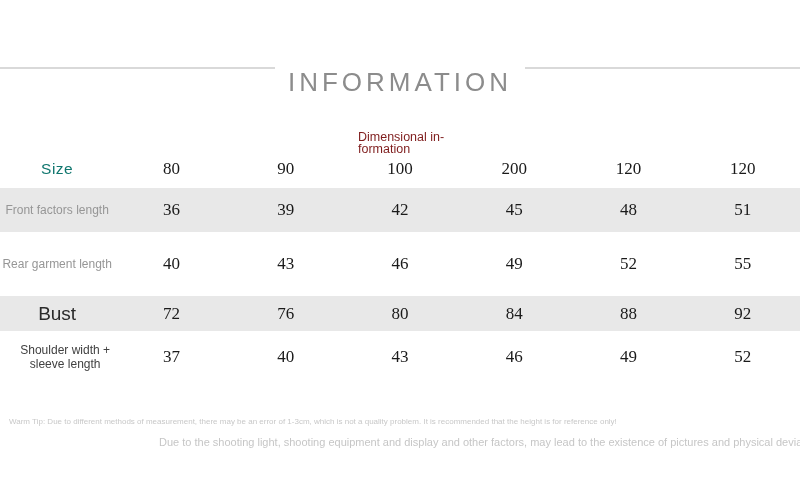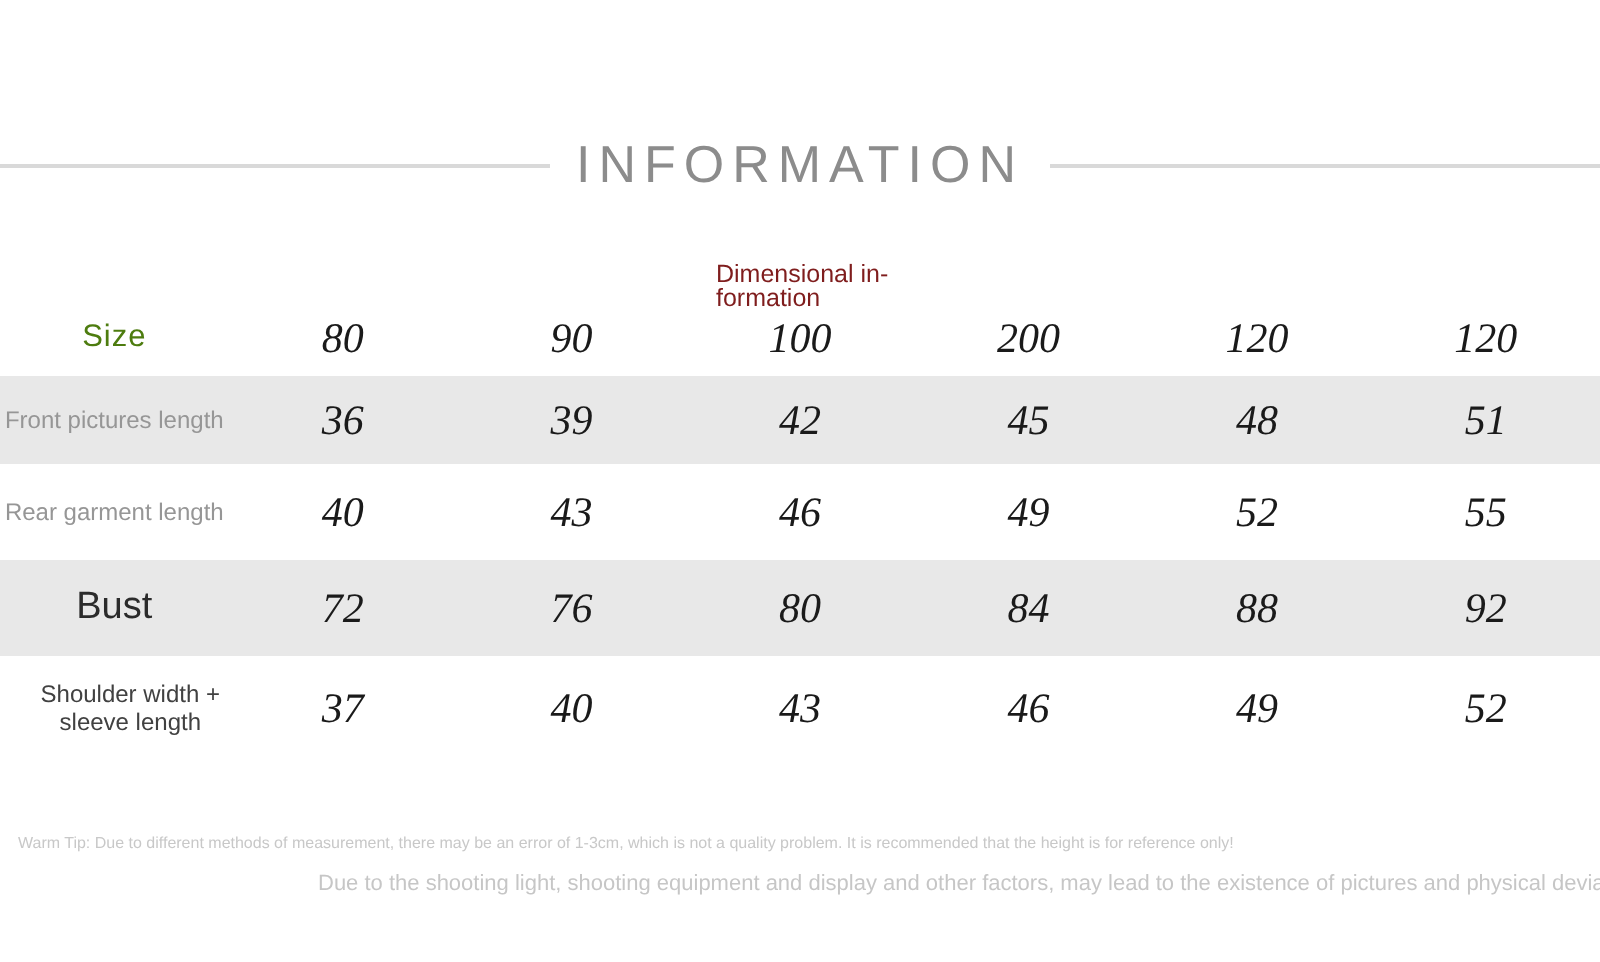--- a/index.html
+++ b/index.html
@@ -10,21 +10,21 @@
     background: #ffffff;
     overflow: hidden;
     font-family: "Liberation Sans", sans-serif;
   }
 
   
   .title-row {
     position: absolute;
     left: 0; right: 0; top: 67px;
     display: flex;
-    align-items: center;
+    align-items: flex-start;
   }
   .h-line { flex: 1 1 auto; height: 2px; background: #d9d9d9; }
   .title {
     flex: 0 0 auto;
     margin: 0 13px;
     font-size: 26px;
     font-weight: normal;
     letter-spacing: 4px;
     color: #8c8c8c;
     white-space: nowrap;
@@ -47,30 +47,29 @@
     border-collapse: collapse;
     table-layout: fixed;
   }
   .size-table td {
     text-align: center;
     vertical-align: middle;
     padding: 0;
   }
   tr.head-row   { height: 38px; }
   tr.data-row-1 { height: 44px; }
-  tr.data-row-2 { height: 48px; }
-  tr.data-row-3 { height: 48px; }
+  tr.data-row-2 { height: 64px; }
+  tr.data-row-3 { height: 35px; }
   tr.data-row-4 { height: 52px; }
   .shaded { background: #e8e8e8; }
-  .size-head { font-size: 15.5px; color: #4d7c0f; letter-spacing: 0.5px; }
+  .size-head { font-size: 15.5px; color: #0f766e; letter-spacing: 0.5px; }
   .num {
     font-family: "Liberation Serif", serif;
-    font-size: 21px;
+    font-size: 17px;
     color: #1a1a1a;
-    font-style: italic;
   }
   .label-muted { font-size: 12px; color: #969696; }
   .label-big   { font-size: 19px; color: #2b2b2b; }
   .size-table td.label-dark {
     font-size: 12px;
     color: #414141;
     text-align: center;
     padding-left: 16px;
     line-height: 14px;
     white-space: pre-line;
@@ -122,21 +121,21 @@
         <td class="size-head">Size</td>
         <td class="num">80</td>
         <td class="num">90</td>
         <td class="num">100</td>
         <td class="num">200</td>
         <td class="num">120</td>
         <td class="num">120</td>
       </tr>
 
       <tr class="data-row-1 shaded">
-        <td class="label-muted">Front pictures length</td>
+        <td class="label-muted">Front factors length</td>
         <td class="num">36</td>
         <td class="num">39</td>
         <td class="num">42</td>
         <td class="num">45</td>
         <td class="num">48</td>
         <td class="num">51</td>
       </tr>
 
       <tr class="data-row-2">
         <td class="label-muted">Rear garment length</td>

